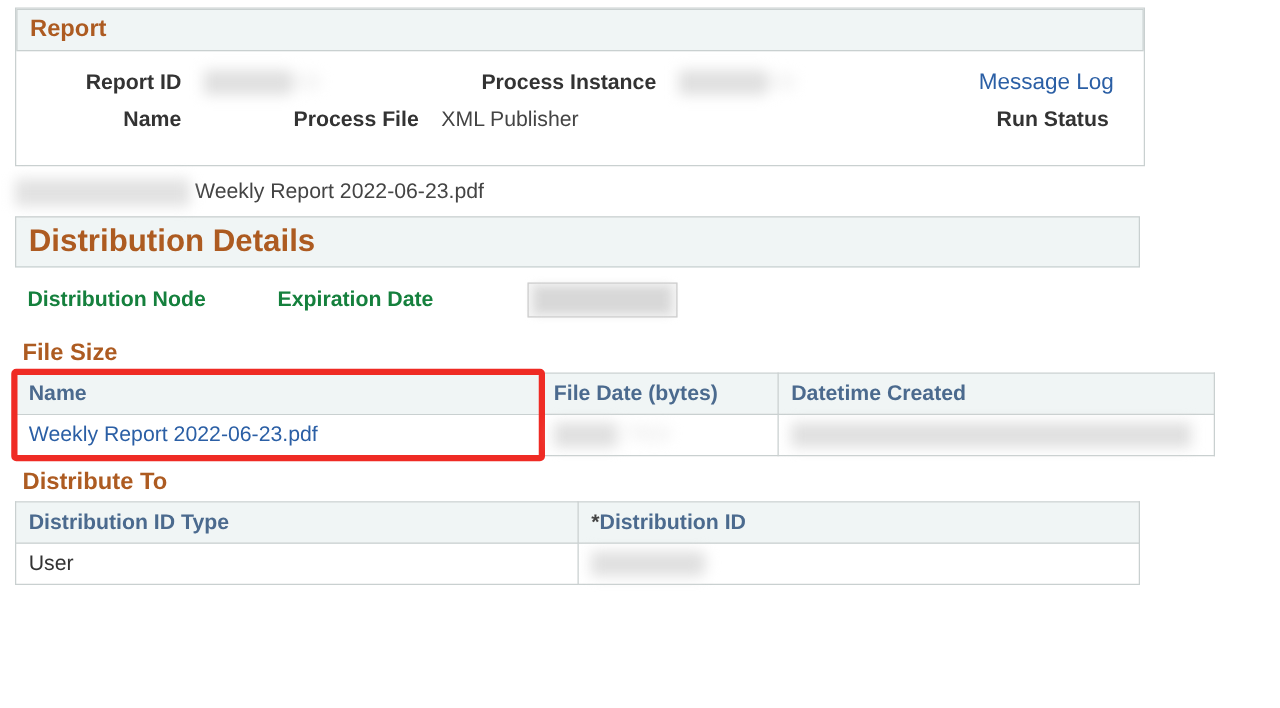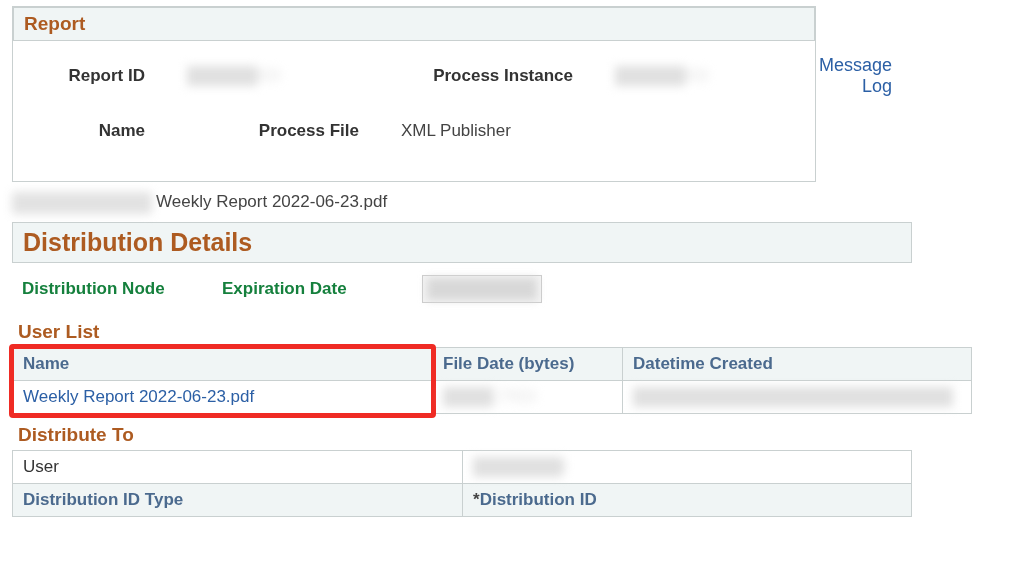--- a/index.html
+++ b/index.html
@@ -16,31 +16,30 @@
       padding: 5px 10px;
       font-weight: bold;
       font-size: 19px;
       color: #ad5b21;
     }
     .link {
       color: #2b5fa5;
       cursor: pointer;
     }
     .report-box {
-      width: 804px;
+      width: 904px;
       border: 1px solid #c9d0d0;
     }
     .detail-grid {
       display: grid;
       grid-template-columns: 150px 190px 190px 180px auto;
       column-gap: 0;
       row-gap: 10px;
       padding: 14px 10px 16px 0;
       align-items: center;
-      gap: 24px;
     }
     .glabel { font-weight: bold; color: #333; text-align: right; padding-right: 18px; }
     .gval { color: #444; }
     .msglog { text-align: right; padding-right: 14px; }
     .msglog a { color: #2b5fa5; font-size: 18px; margin-top: 28px; }
     .file-name-row {
       padding: 10px 0 6px 0;
       color: #444;
     }
     .file-name-row .blr {
@@ -120,20 +119,21 @@
     <div class="gval"><span class="cell-blur" style="width:70px;">REDACTED</span></div>
     <div class="glabel">Process Instance</div>
     <div class="gval"><span class="cell-blur" style="width:70px;">REDACTED</span></div>
     <div class="msglog"><a>Message Log</a></div>
 
     <div class="glabel">Name</div>
     <div class="glabel">Process File</div>
     <div class="gval">XML Publisher</div>
     <div></div>
 
+    <div class="glabel">Run Status</div>
     <div></div>
       <div></div>
       <div></div>
   </div>
 </div>
 
 <div class="file-name-row">
   <span class="blr"></span><span>Weekly Report 2022-06-23.pdf</span>
 </div>
 
@@ -141,21 +141,21 @@
   <div class="dist-header">Distribution Details</div>
   <div class="dist-row">
     <div class="dlab">Distribution Node</div>
     <div class="dlab">Expiration Date</div>
     <div>
       <span class="field-box"><span class="blurc">REDACTED</span></span>
     </div>
   </div>
 </div>
 
-<div class="sub-header">User List</div>
+<div class="sub-header">File Size</div>
 <table class="filetable">
   <tbody>
       <tr>
     <th style="width:420px; position:relative;">
       <div class="highlight-box" style="position:absolute; left:-4px; top:-4px; right:-4px; bottom:-38px; pointer-events:none;"></div>
       <span>Name</span>
     </th>
     <th style="width:190px;">File Date (bytes)</th>
     <th>Datetime Created</th>
   </tr>
@@ -164,21 +164,21 @@
     <td><span class="cell-blur" style="width:50px;">REDACTED</span></td>
     <td><span class="cell-blur" style="width:320px;">REDACTED</span></td>
   </tr>
 </tbody>
   </table>
 
 <div class="sub-header" style="margin-top:4px;">Distribute To</div>
 <table class="disttable" style="width:900px;">
   <tbody>
       <tr>
+    <th style="width:450px;">Distribution ID Type</th>
+    <th><span class="req">Distribution ID</span></th>
+  </tr>
+  <tr>
     <td>User</td>
     <td><span class="cell-blur" style="width:90px;">REDACTED</span></td>
-  </tr>
-  <tr>
-    <th style="width:450px;">Distribution ID Type</th>
-    <th><span class="req">Distribution ID</span></th>
   </tr>
 </tbody>
   </table>
 
 </body></html>

